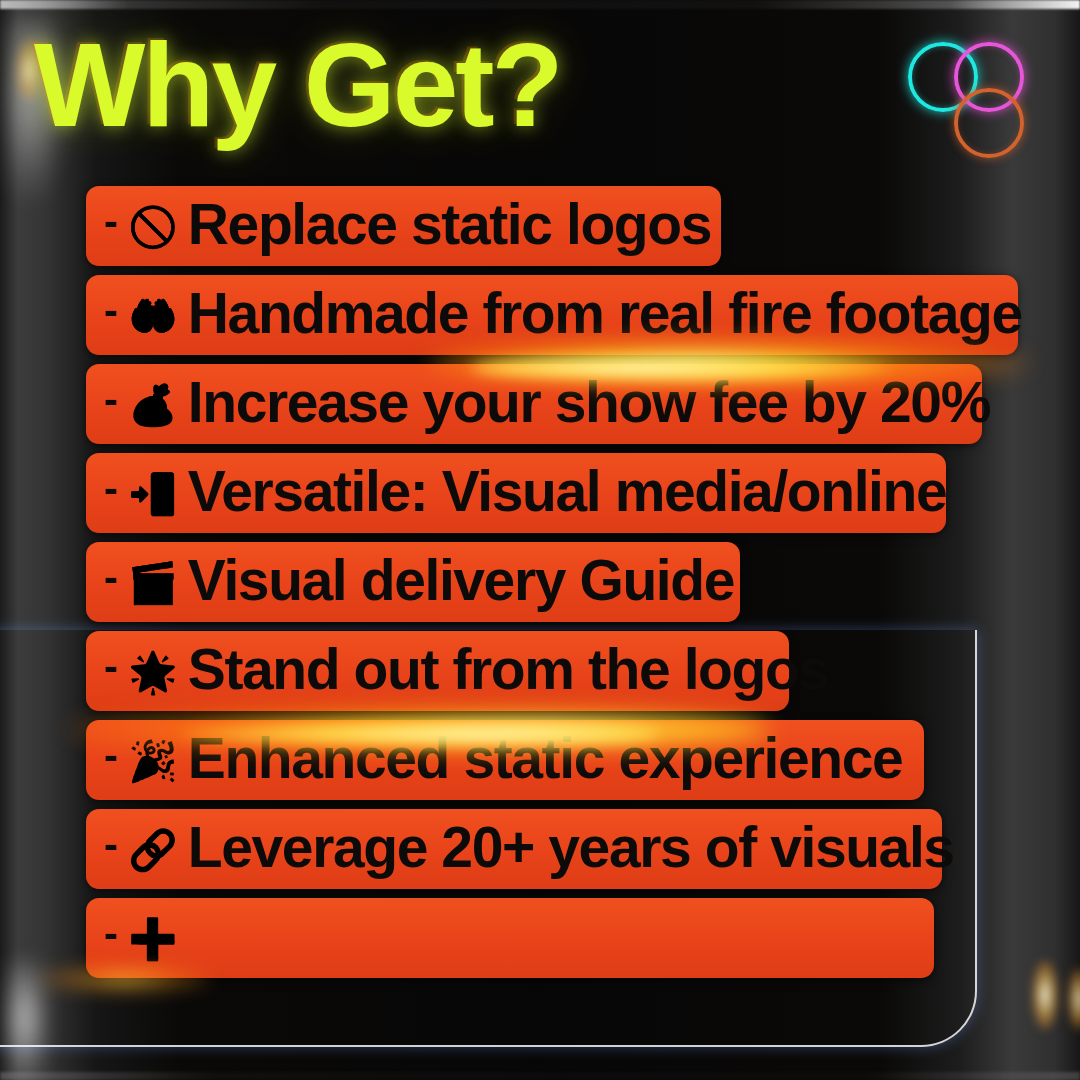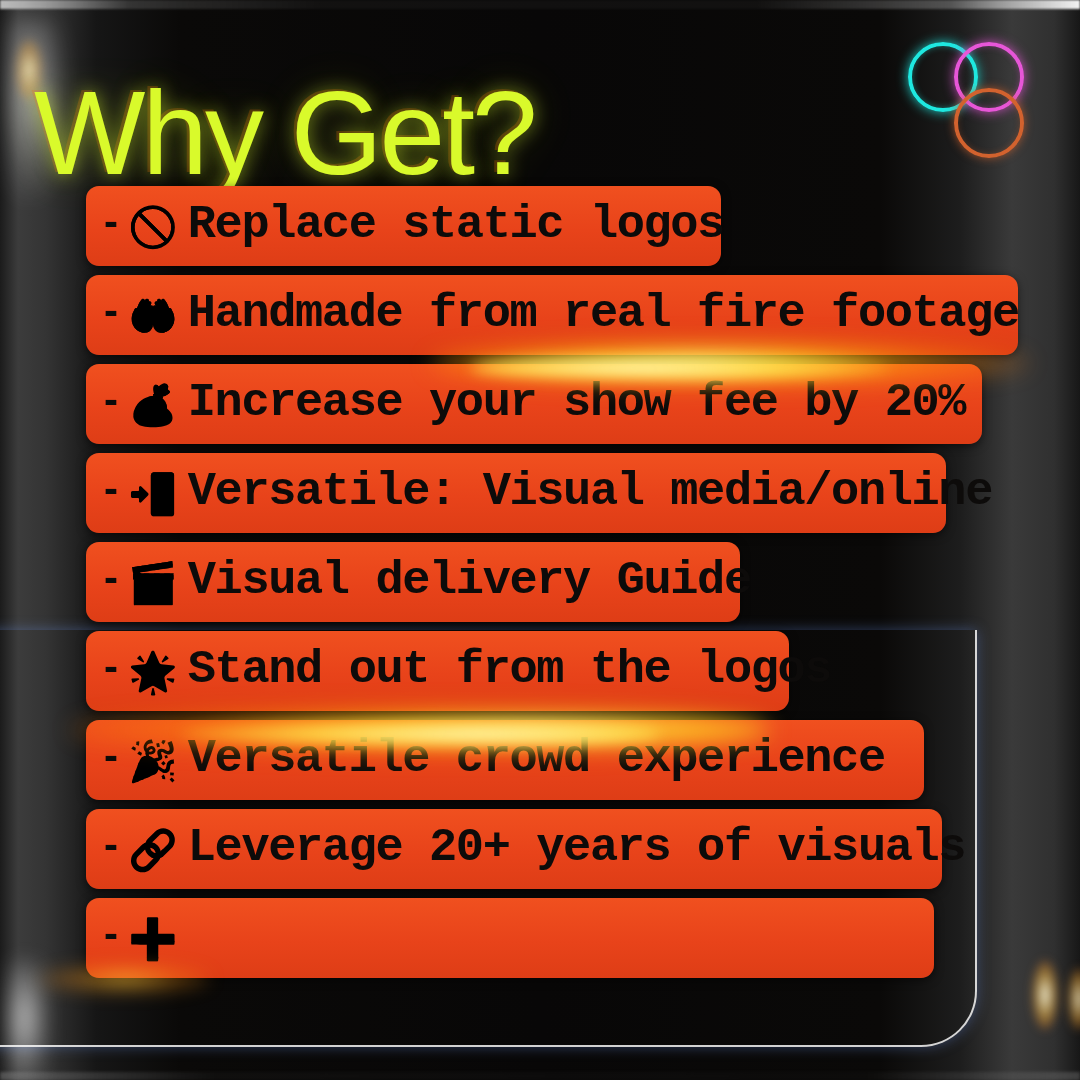--- a/index.html
+++ b/index.html
@@ -127,30 +127,29 @@
     border-color: #d2622e;
     box-shadow: 0 0 10px rgba(210,98,46,.7), inset 0 0 6px rgba(210,98,46,.3);
   }
 
   
   .title {
     position: absolute;
     left: 34px;
     top: 24px;
     font-size: 118px;
-    font-weight: 400;
+    font-weight: 700;
     letter-spacing: -3px;
     line-height: 1.05;
     color: #d9fa2b;
     text-shadow:
       0 0 18px rgba(217,250,43,.55),
       0 0 44px rgba(217,250,43,.22),
       -3px -2px 0 rgba(255,90,0,.22);
     white-space: nowrap;
-    margin-top: 48px;
   }
 
   
   .list {
     position: absolute;
     left: 0;
     top: 186px;
     width: 1080px;
   }
   .row {
@@ -182,28 +181,27 @@
     top: -4px;
   }
   .emoji {
     font-size: 40px;
     line-height: 1;
     filter: saturate(0.2) brightness(0.25) contrast(2.4);
     position: relative;
     top: 1px;
   }
   .label {
-    font-size: 47px;
+    font-size: 57px;
     font-weight: 700;
     letter-spacing: -1.4px;
     color: #0d0b0a;
     line-height: 1;
     position: relative;
     top: -2px;
-    font-family: Liberation Mono, monospace;
   }
 
   
   .streak {
     position: absolute;
     border-radius: 50%;
     pointer-events: none;
     z-index: 5;
   }
   .streak-a {
@@ -333,21 +331,21 @@
         <div class="pill" style="width: 703px;">
           <span class="dash">-</span>
           <span class="emoji">🌟</span>
           <span class="label">Stand out from the logos</span>
         </div>
       </div>
       <div class="row">
         <div class="pill" style="width: 838px;">
           <span class="dash">-</span>
           <span class="emoji">🎉</span>
-          <span class="label">Versatile crowd experience</span>
+          <span class="label">Enhanced static experience</span>
         </div>
       </div>
       <div class="row">
         <div class="pill" style="width: 856px;">
           <span class="dash">-</span>
           <span class="emoji">🔗</span>
           <span class="label">Leverage 20+ years of visuals</span>
         </div>
       </div>
       <div class="row">

